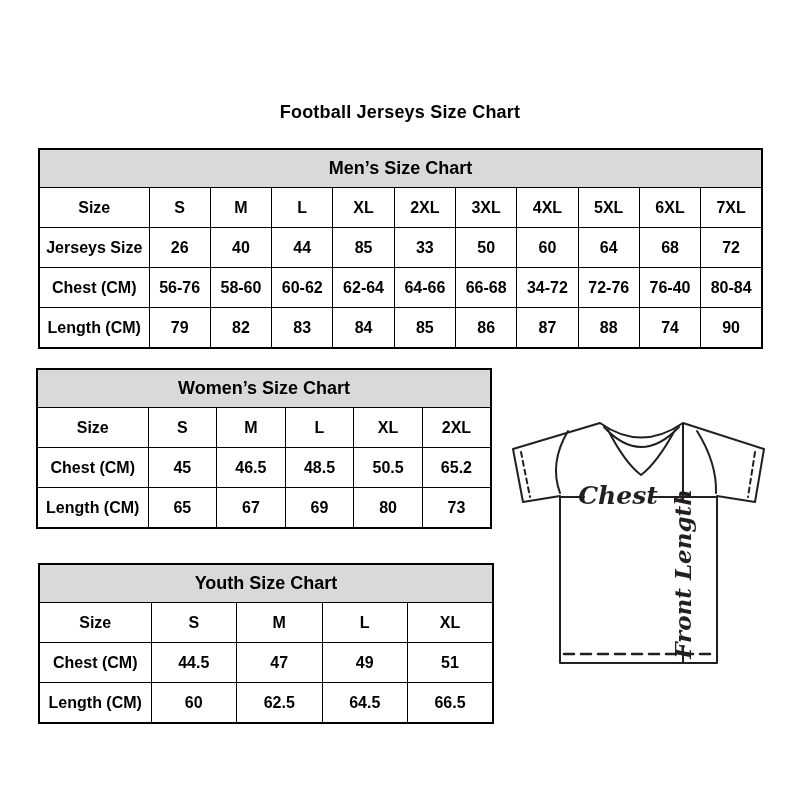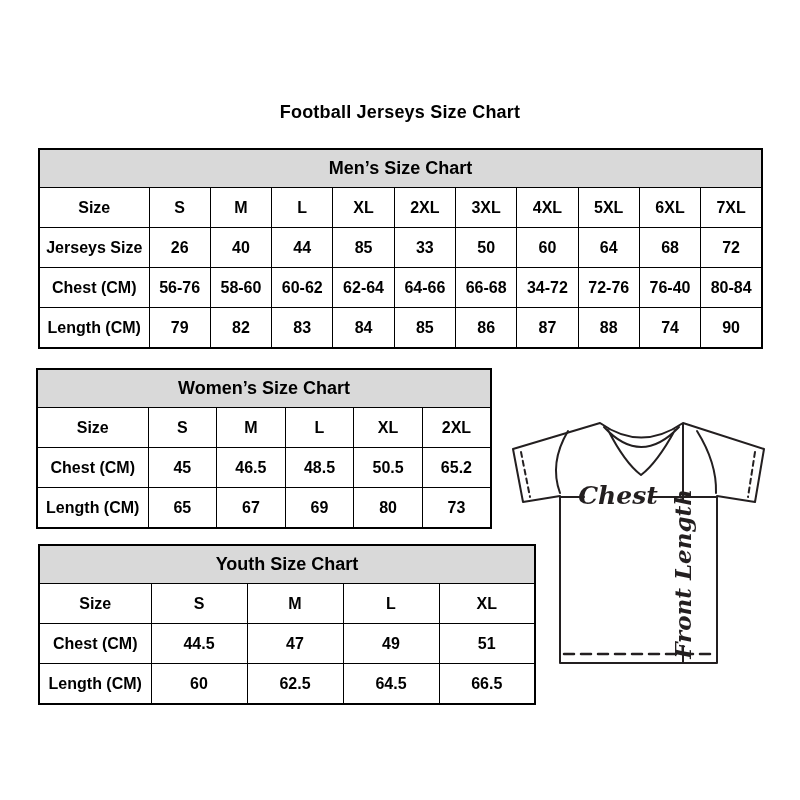--- a/index.html
+++ b/index.html
@@ -20,21 +20,21 @@
     border:1px solid #000; padding:0; text-align:center; vertical-align:middle;
     font-weight:bold; color:#000; overflow:hidden; white-space:nowrap;
   }
   th.section {
     background:var(--header-bg, #d9d9d9);
     font-size:18px; height:37px;
   }
   table.size-table td { font-size:16px; height:39px; }
   #men-table   { left:38px; top:148px; width:725px; }
   #women-table { left:36px; top:368px; width:456px; }
-  #youth-table { left:38px; top:544px; width:498px; }
+  #youth-table { left:38px; top:563px; width:456px; }
   #jersey-diagram { position:absolute; left:505px; top:405px; }
   .dlabel {
     font-family:"DejaVu Serif", serif; font-style:italic; font-weight:bold;
     fill:#231f20;
   }
 </style>
 </head>
 <body>
 
 <div class="page">

